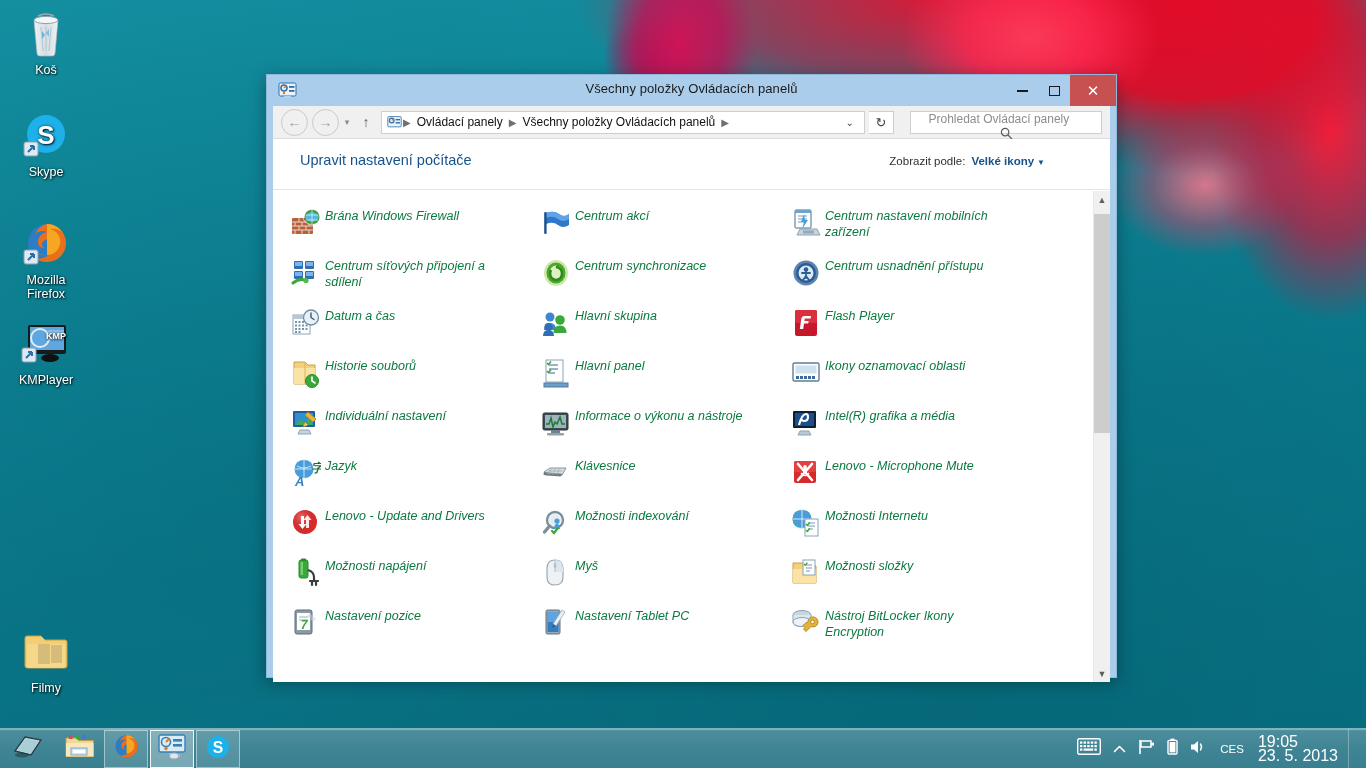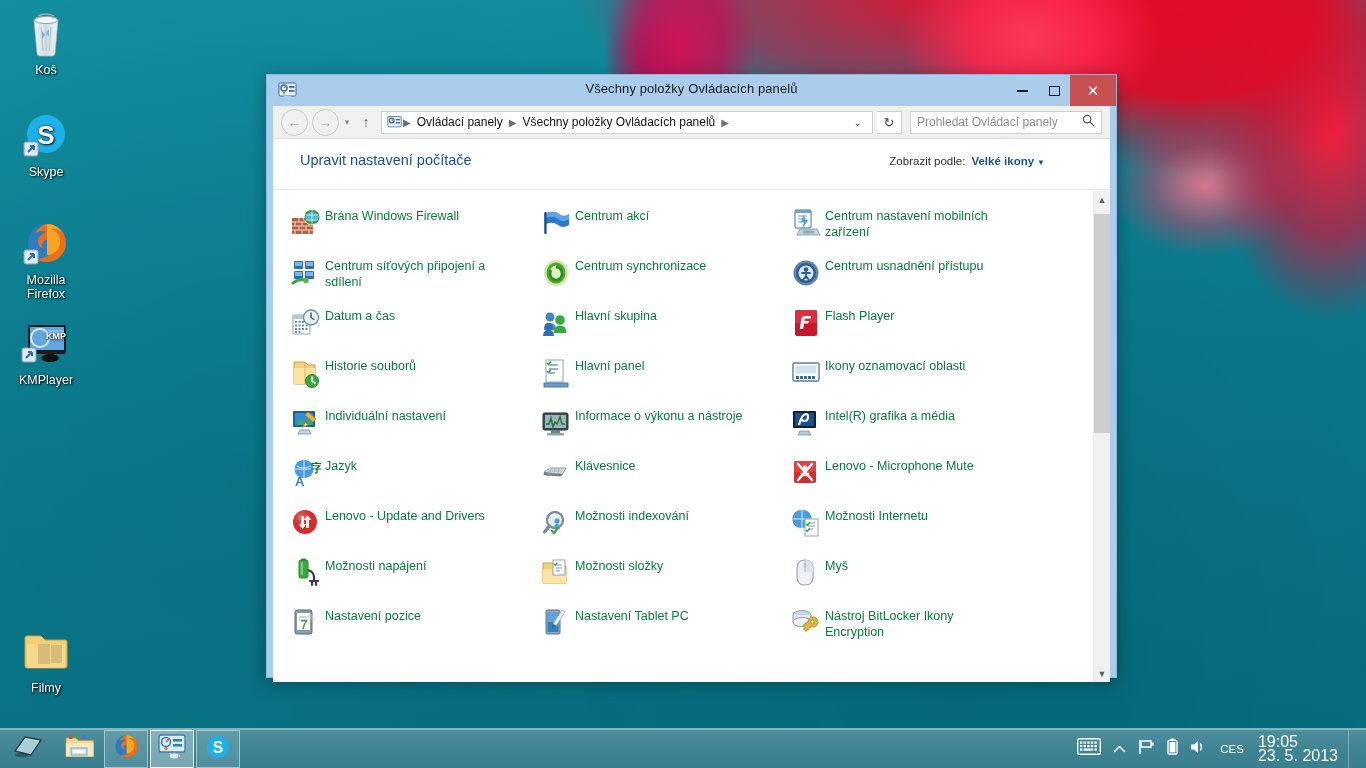--- a/index.html
+++ b/index.html
@@ -100,20 +100,21 @@
     position:absolute; left:27px; top:13px; font-size:14.5px; color:#16538c; cursor:default;
   }
   #cp-header .viewby { position:absolute; right:65px; top:16px; font-size:11.5px; color:#303030; }
   #cp-header .viewby .val { color:#16538c; margin-left:6px; cursor:default;font-weight:bold; }
   #cp-header .viewby .caret { color:#16538c; font-size:8px; margin-left:3px; }
 
   #cp-scroll { position:absolute; left:0; right:17px; top:52px; bottom:0; overflow:hidden; background:#fff; }
   #cp-grid {
     display:grid; grid-template-columns:250px 250px 1fr; column-gap:0; row-gap:0;
     padding:16px 8px 0 14px;
+    font-style:italic;
   }
   .cp-item { display:flex; align-items:flex-start; height:50px; cursor:default; }
   .cp-item .ico { width:38px; flex:0 0 38px; height:34px; display:flex; align-items:flex-start; justify-content:center; padding-top:1px; }
   .cp-item .lbl {
     font-size:12.5px; line-height:16px; color:#0a7a3f; padding-top:1px; max-width:176px;
   }
 
   
   #vscroll { position:absolute; right:0; top:52px; bottom:0; width:17px; background:#f0f0f0; border-left:1px solid #e8e8e8; }
   #vscroll .sb-btn { height:17px; display:flex; align-items:center; justify-content:center; color:#606060; font-size:9px; cursor:default; }
@@ -273,21 +274,21 @@
       </span>
       <span class="sep">▶</span>
       <span class="crumb">Ovládací panely</span>
       <span class="sep">▶</span>
       <span class="crumb">Všechny položky Ovládacích panelů</span>
       <span class="sep">▶</span>
       <span class="abar-drop">⌄</span>
     </div>
     <div class="refresh">↻</div>
 
-    <div id="searchbox" style="margin-left:8px;">
+    <div id="searchbox" style="margin-left:16px;flex-direction:column;">
       <input type="text" placeholder="Prohledat Ovládací panely" style="">
       <span>
         <svg width="13" height="13" viewBox="0 0 14 14">
           <circle cx="5.5" cy="5.5" r="4" fill="none" stroke="#5a5a5a" stroke-width="1.3"></circle>
           <path d="M8.6 8.6 L13 13" stroke="#5a5a5a" stroke-width="1.3"></path>
         </svg>
       </span>
     </div>
   </div>
 
@@ -617,40 +618,40 @@
               <path d="M17 12 q6 2 6 7 v4" stroke="#3c3c3c" stroke-width="2.2" fill="none"></path>
               <path d="M19 23 h8 M21 23 v4 M25 23 v4" stroke="#3c3c3c" stroke-width="2.2" fill="none" stroke-linecap="round"></path>
             </svg>
           </span>
           <span class="lbl">Možnosti napájení</span>
         </div>
 
         <div class="cp-item">
           <span class="ico">
             <svg width="30" height="30" viewBox="0 0 30 30">
+              <path d="M14 2 q8 0 8 9 v8 q0 8 -8 8 q-8 0 -8 -8 v-8 q0 -9 8 -9 z" fill="#eef2f5" stroke="#9aa9b4" stroke-width="1.2"></path>
+              <path d="M14 2 q8 0 8 9 v3 h-8 z" fill="#dde6ec"></path>
+              <path d="M14 2 v12" stroke="#b4c0c9" stroke-width="1"></path>
+              <rect x="12.8" y="5" width="2.4" height="5" rx="1.2" fill="#b4c0c9"></rect>
+            </svg>
+          </span>
+          <span class="lbl">Myš</span>
+        </div>
+
+        <div class="cp-item">
+          <span class="ico">
+            <svg width="30" height="30" viewBox="0 0 30 30">
               <path d="M2 5 h10 l3 3 h10 v17 h-23 z" fill="#f3d07e" stroke="#c9a042"></path>
               <path d="M2 11 h23 v14 h-23 z" fill="#fbe3a6"></path>
               <rect x="12" y="2" width="12" height="15" fill="#ffffff" stroke="#8aa4b8"></rect>
               <path d="M15 7 h6 M15 10 h6 M15 13 h4" stroke="#7a9ab5" stroke-width="1.1"></path>
               <path d="M13 6 l1.2 1.2 l2.2 -2.6" stroke="#3aa83a" stroke-width="1.4" fill="none"></path>
             </svg>
           </span>
           <span class="lbl">Možnosti složky</span>
-        </div>
-
-        <div class="cp-item">
-          <span class="ico">
-            <svg width="30" height="30" viewBox="0 0 30 30">
-              <path d="M14 2 q8 0 8 9 v8 q0 8 -8 8 q-8 0 -8 -8 v-8 q0 -9 8 -9 z" fill="#eef2f5" stroke="#9aa9b4" stroke-width="1.2"></path>
-              <path d="M14 2 q8 0 8 9 v3 h-8 z" fill="#dde6ec"></path>
-              <path d="M14 2 v12" stroke="#b4c0c9" stroke-width="1"></path>
-              <rect x="12.8" y="5" width="2.4" height="5" rx="1.2" fill="#b4c0c9"></rect>
-            </svg>
-          </span>
-          <span class="lbl">Myš</span>
         </div>
 
         <div class="cp-item">
           <span class="ico">
             <svg width="30" height="30" viewBox="0 0 30 30">
               <rect x="4" y="2" width="17" height="24" rx="2" fill="#8c9aa5" stroke="#5f6d78"></rect>
               <rect x="6" y="5" width="13" height="17" fill="#ffffff"></rect>
               <path d="M8 9 h9 M8 12 h9" stroke="#9ab0c0" stroke-width="1.2"></path>
               <text x="13" y="21" font-family="Liberation Sans, sans-serif" font-size="12" font-weight="bold" fill="#3aa83a" text-anchor="middle">7</text>
               <path d="M19 5 l6 6 l-3 3 l-6 -6 z" fill="#c7d3dc" opacity="0.5"></path>

